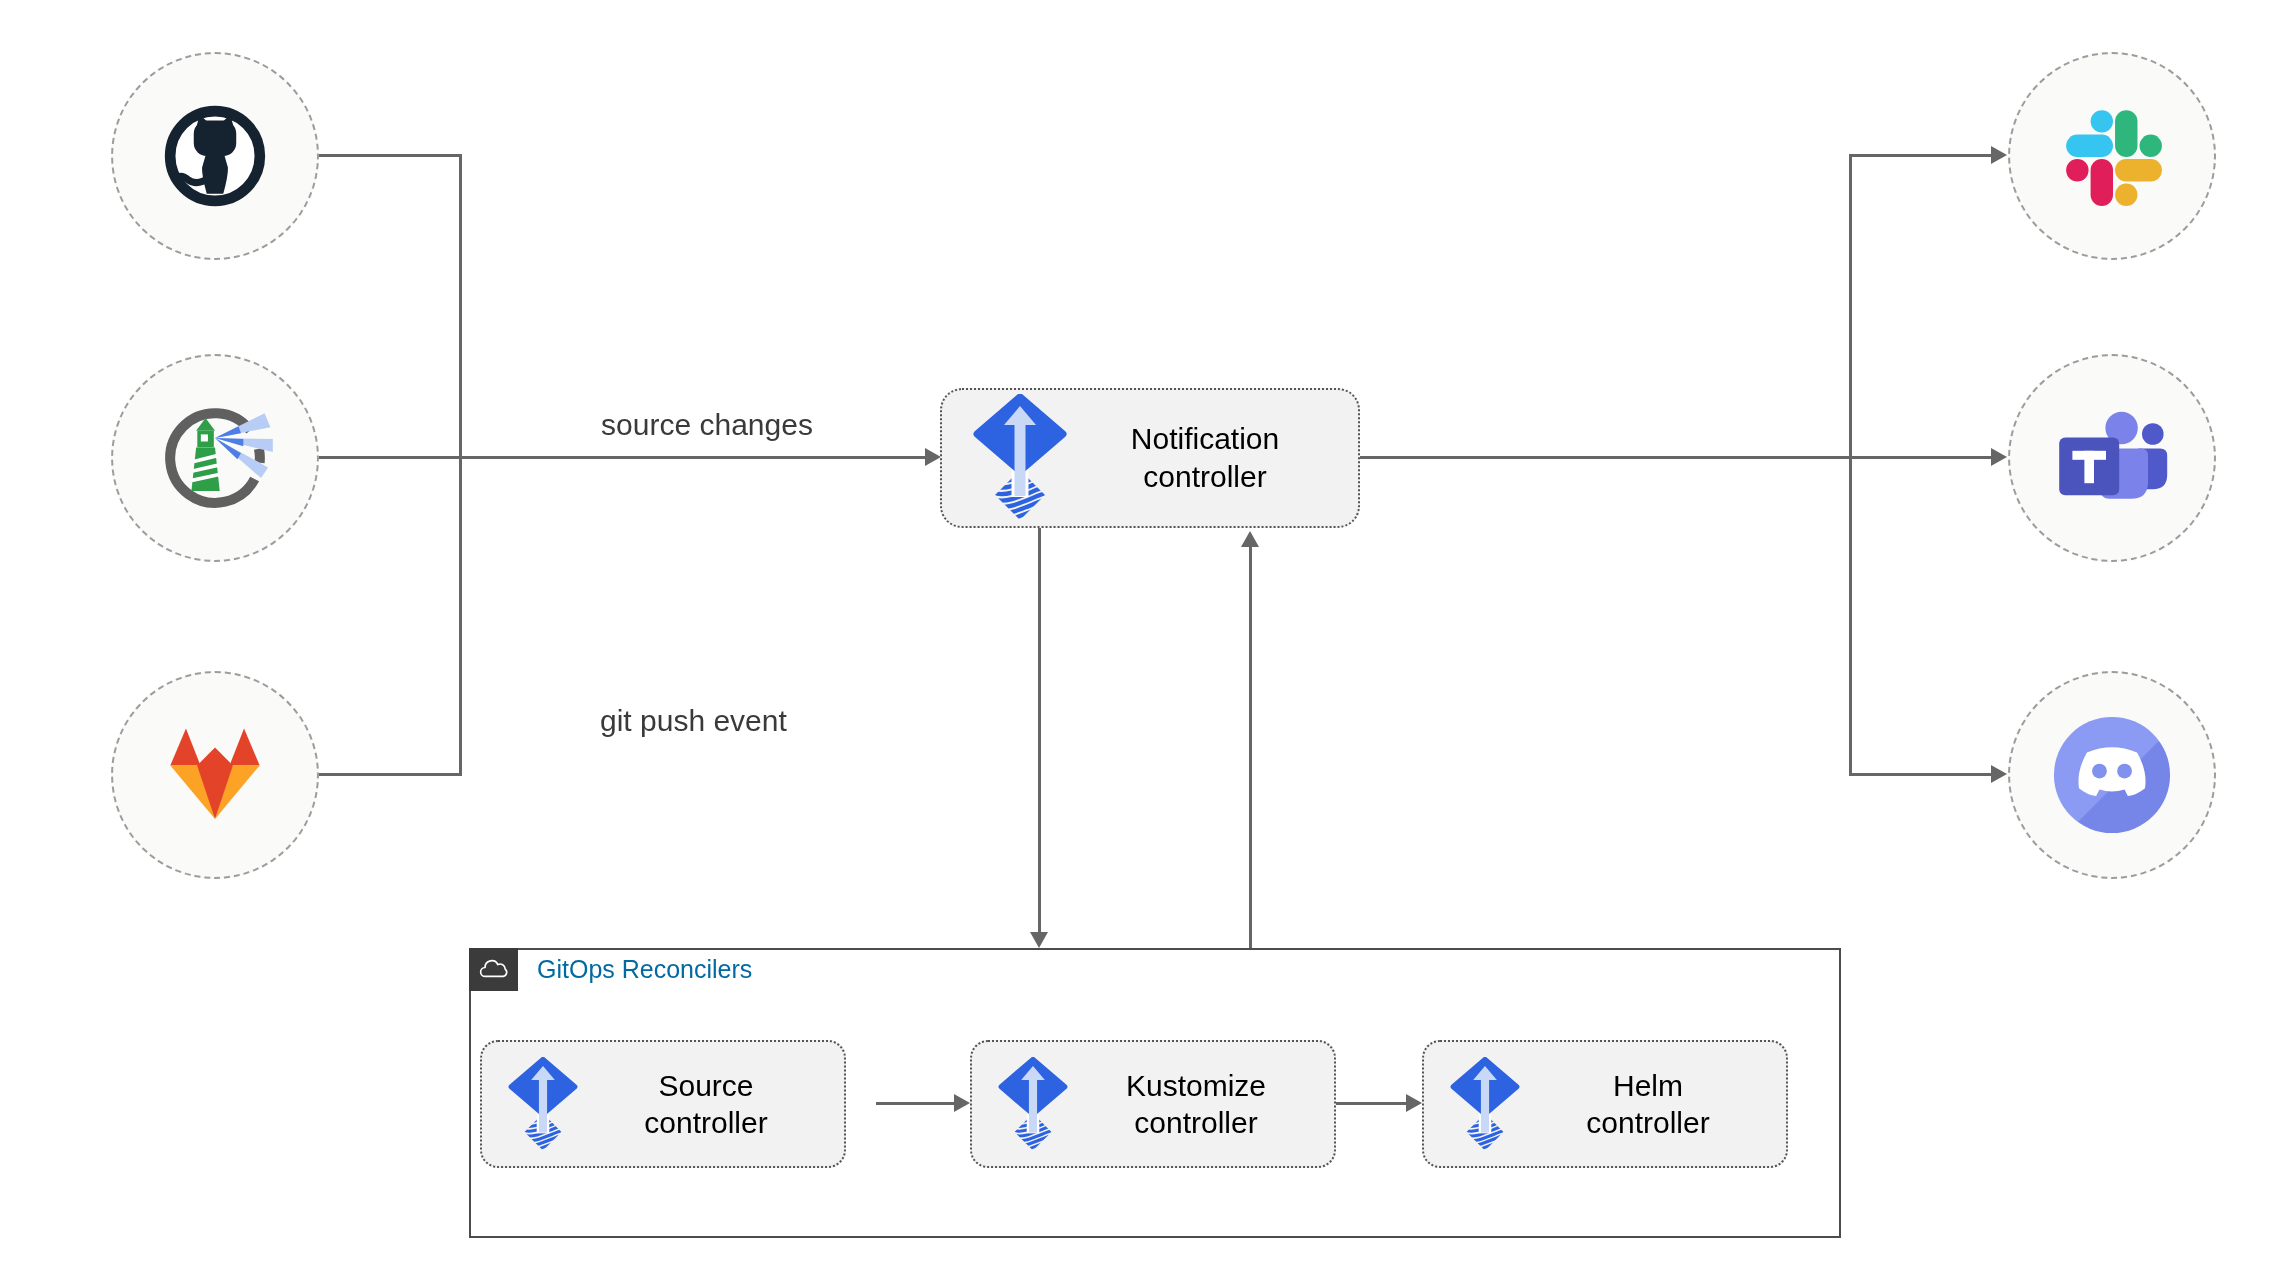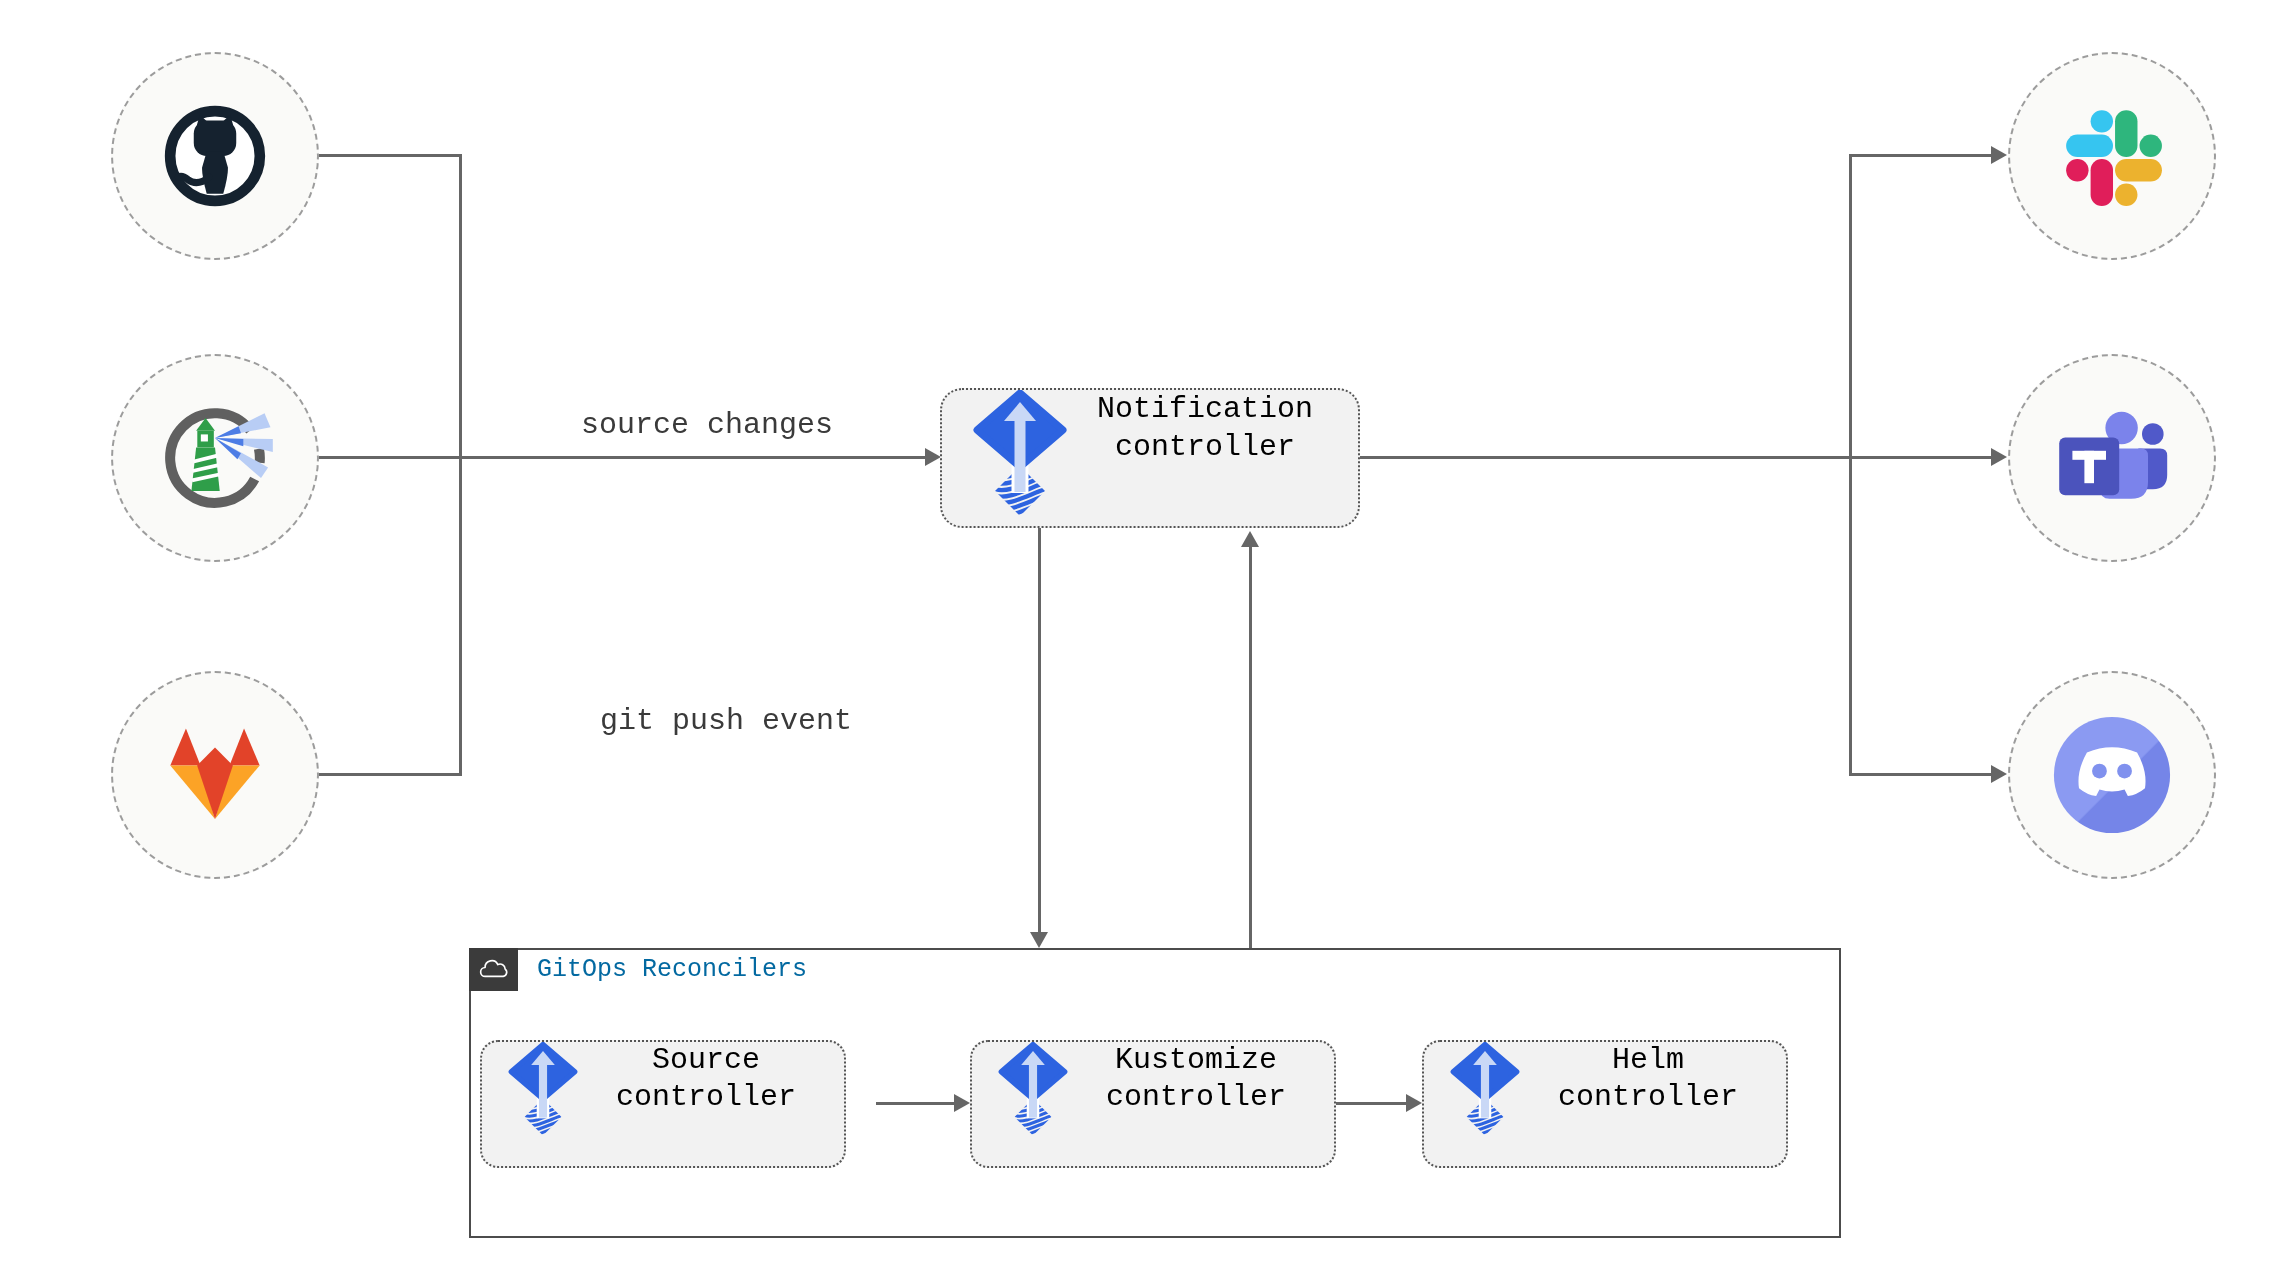--- a/index.html
+++ b/index.html
@@ -1,31 +1,31 @@
 <!DOCTYPE html>
 <html style="--line: #666666; --node-fill: #f2f2f2; --circle-fill: #fafaf8; --badge-bg: #3b3b3b; --flux-blue: #2d63e0; --flux-arrow-pale: #c9d8f6; --github-dark: #15222f; --gitlab-red: #e24329; --gitlab-orange: #fca326; --harbor-gray: #606060; --harbor-green: #2f9e49; --harbor-beam-light: #b8cdf5; --harbor-beam-dark: #4d7de5; --slack-blue: #36c5f0; --slack-green: #2eb67d; --slack-red: #e01e5a; --slack-yellow: #ecb22e; --teams-purple: #4b53bc; --teams-light: #7b83eb; --teams-mid: #5059c9; --discord-blurple: #7e8ff0;"><head>
 <meta charset="utf-8">
 <style>
   html,body{margin:0;padding:0;background:#fff;}
   #canvas{
     position:relative;width:2292px;height:1284px;background:#ffffff;overflow:hidden;
-    font-family:Liberation Mono, monospace;
+    font-family:Liberation Sans, sans-serif;
   }
   .line{position:absolute;background:var(--line,#666666);}
   .ah-r{position:absolute;width:0;height:0;border-top:9px solid transparent;border-bottom:9px solid transparent;border-left:16px solid var(--line,#666666);}
   .ah-d{position:absolute;width:0;height:0;border-left:9px solid transparent;border-right:9px solid transparent;border-top:16px solid var(--line,#666666);}
   .ah-u{position:absolute;width:0;height:0;border-left:9px solid transparent;border-right:9px solid transparent;border-bottom:16px solid var(--line,#666666);}
   .node-circle{
     position:absolute;width:208px;height:208px;border-radius:50%;
     border:2.5px dashed #9c9c9c;background:var(--circle-fill,#fafaf8);
     display:flex;align-items:center;justify-content:center;box-sizing:border-box;
   }
   .ctrl-box{
     position:absolute;border:2.5px dotted #545454;background:var(--node-fill,#f2f2f2);
-    display:flex;align-items:flex-start;box-sizing:border-box;
+    display:flex;align-items:center;box-sizing:border-box;
   }
   .notif-box{left:940px;top:388px;width:420px;height:140px;border-radius:22px;padding:0 18px 0 28px;}
   .small-box{width:366px;height:128px;border-radius:18px;padding:0 12px 0 24px;}
   .box-label{flex:1;text-align:center;font-size:30px;line-height:38px;color:#000;}
   .edge-label{position:absolute;font-size:30px;color:#3a3a3a;white-space:nowrap;}
   .outer-box{position:absolute;left:469px;top:948px;width:1372px;height:290px;border:2.5px solid #4c4c4c;background:#fff;box-sizing:border-box;}
   .badge{position:absolute;left:469px;top:948px;width:49px;height:43px;background:var(--badge-bg,#3b3b3b);display:flex;align-items:center;justify-content:center;}
   .outer-title{position:absolute;left:537px;top:948px;height:43px;line-height:43px;font-size:25px;color:#0369a1;white-space:nowrap;}
 </style>
 </head>

